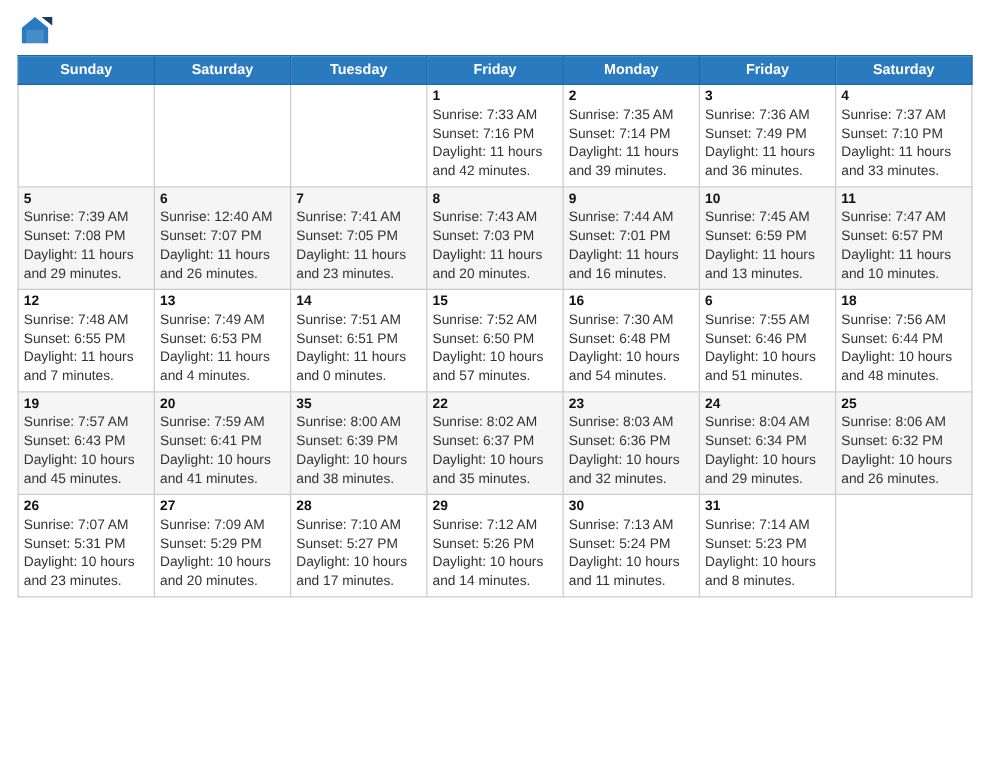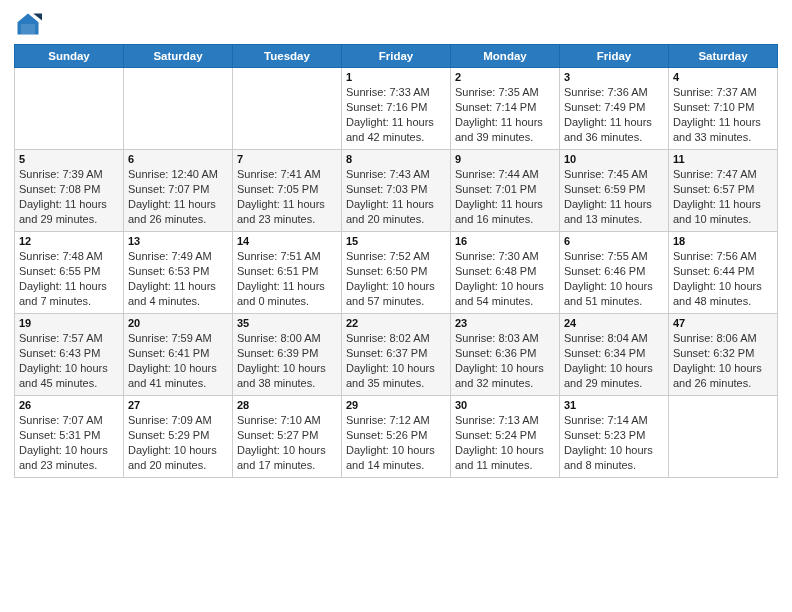--- a/index.html
+++ b/index.html
@@ -298,21 +298,21 @@
 and 32 minutes.</div>
           </td>
           <td>
             <div class="day-number">24</div>
             <div class="day-info">Sunrise: 8:04 AM
 Sunset: 6:34 PM
 Daylight: 10 hours
 and 29 minutes.</div>
           </td>
           <td>
-            <div class="day-number">47</div>
+            <div class="day-number">25</div>
             <div class="day-info">Sunrise: 8:06 AM
 Sunset: 6:32 PM
 Daylight: 10 hours
 and 26 minutes.</div>
           </td>
         </tr>
         <tr>
           <td>
             <div class="day-number">26</div>
             <div class="day-info">Sunrise: 7:07 AM

